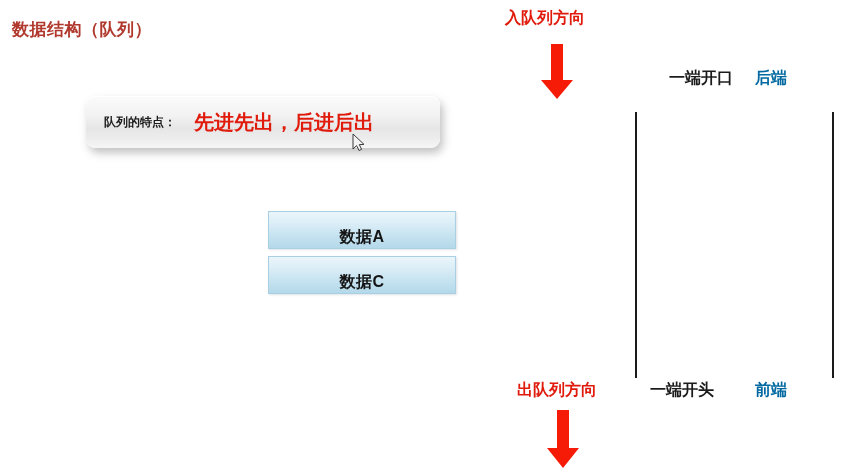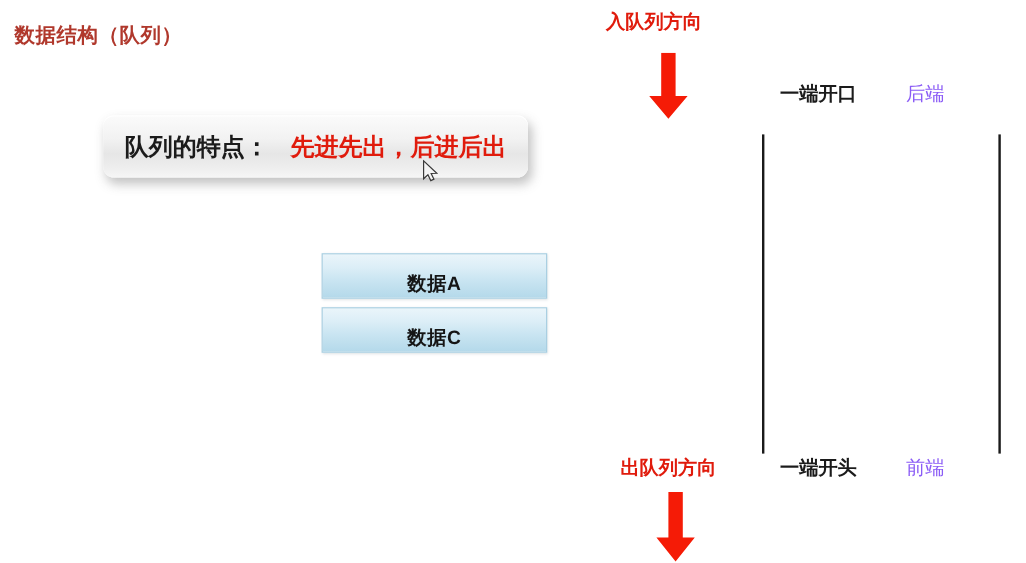--- a/index.html
+++ b/index.html
@@ -46,21 +46,21 @@
                 #eeeeee 85%,
                 #f6f6f6 100%);
     box-shadow: 3px 5px 9px rgba(120,120,120,0.45),
                 0 1px 0 rgba(255,255,255,0.9) inset;
     display: flex;
     align-items: center;
     padding-left: 18px;
     box-sizing: border-box;
   }
   .callout-label {
-    font-size: 20px;
+    font-size: 12px;
     font-weight: bold;
     color: #1b1b1b;
     white-space: nowrap;
   }
   .callout-emph {
     font-size: 20px;
     font-weight: bold;
     color: #e01b0c;
     white-space: nowrap;
     margin-left: 18px;
@@ -124,27 +124,27 @@
   .end-label-black {
     position: absolute;
     font-size: 16px;
     font-weight: bold;
     color: #1b1b1b;
     white-space: nowrap;
   }
   .end-label-red {
     position: absolute;
     font-size: 16px;
-    font-weight: normal;
-    color: #8b5cf6;
+    font-weight: bold;
+    color: #0369a1;
     white-space: nowrap;
   }
   #enqueue-label  { left: 505px; top: 8px; }
   #dequeue-label  { left: 517px; top: 380px; }
-  #open-end-label { left: 650px; top: 68px; text-align: center; }
+  #open-end-label { left: 669px; top: 68px; text-align: center; }
   #rear-label     { left: 755px; top: 68px; }
   #head-end-label { left: 650px; top: 380px; }
   #front-label    { left: 755px; top: 380px; }
 
   .rail {
     position: absolute;
     width: 2px;
     background: #1a1a1a;
     top: 112px;
     height: 266px;

